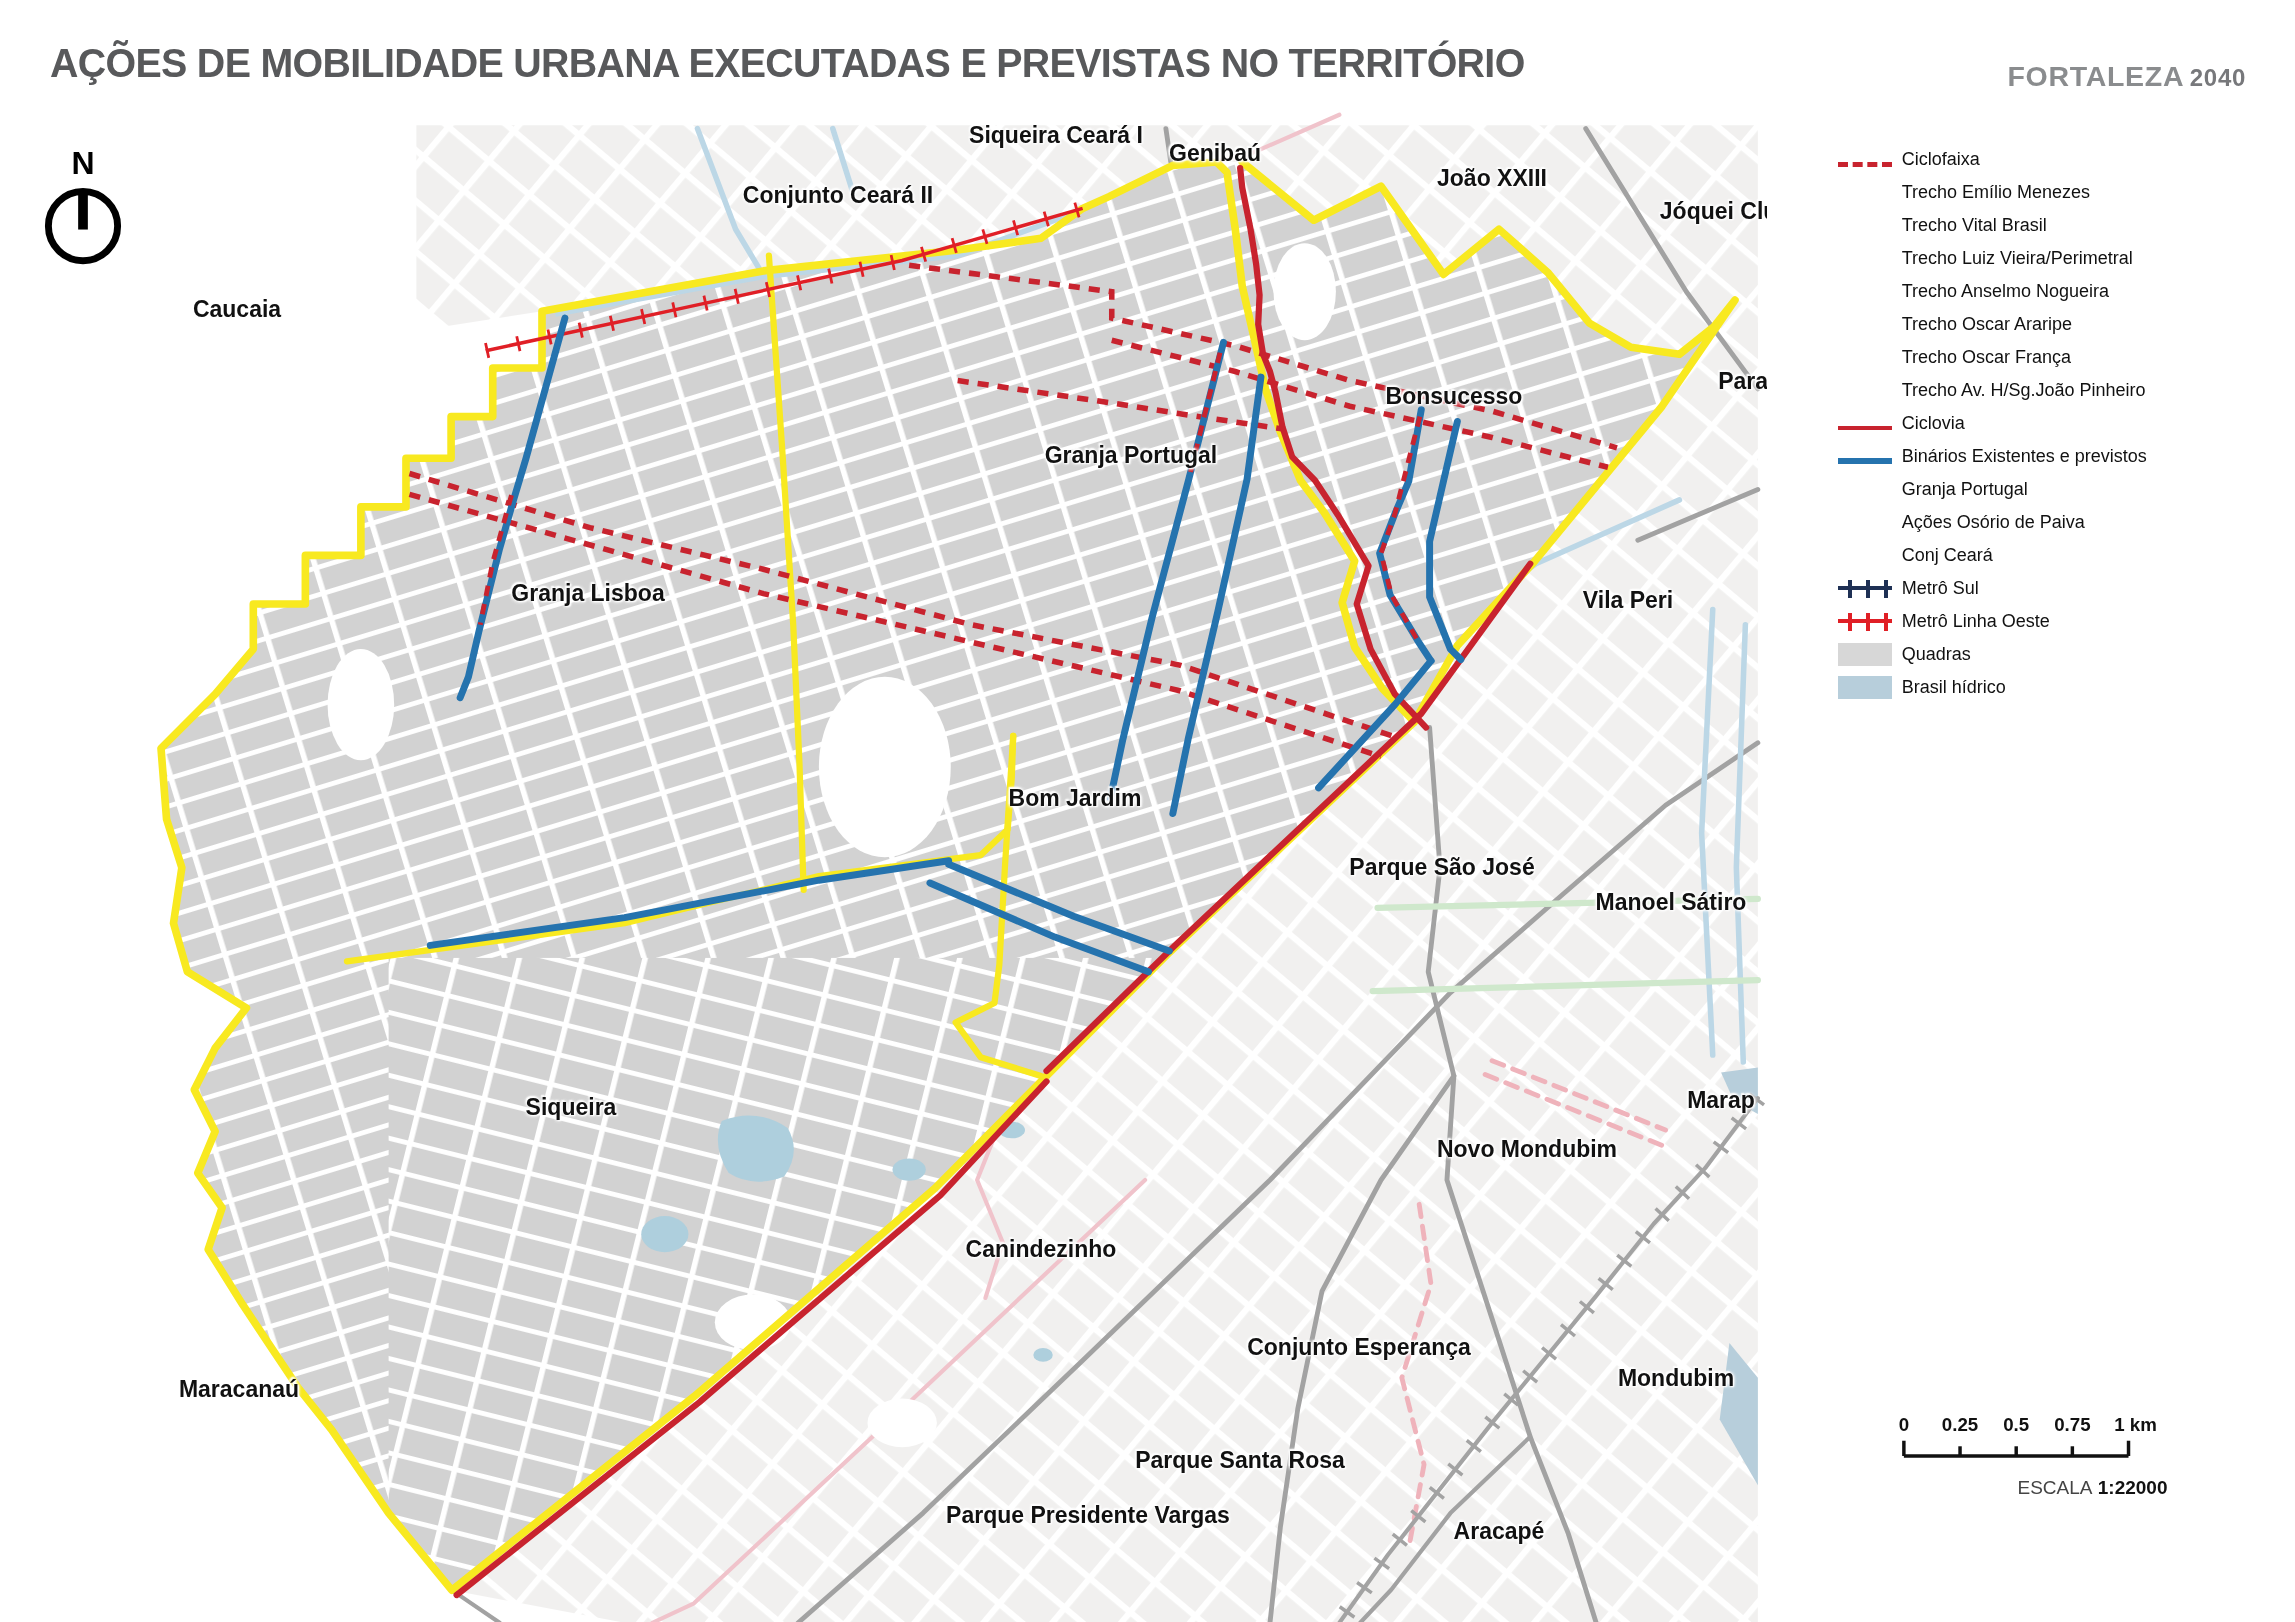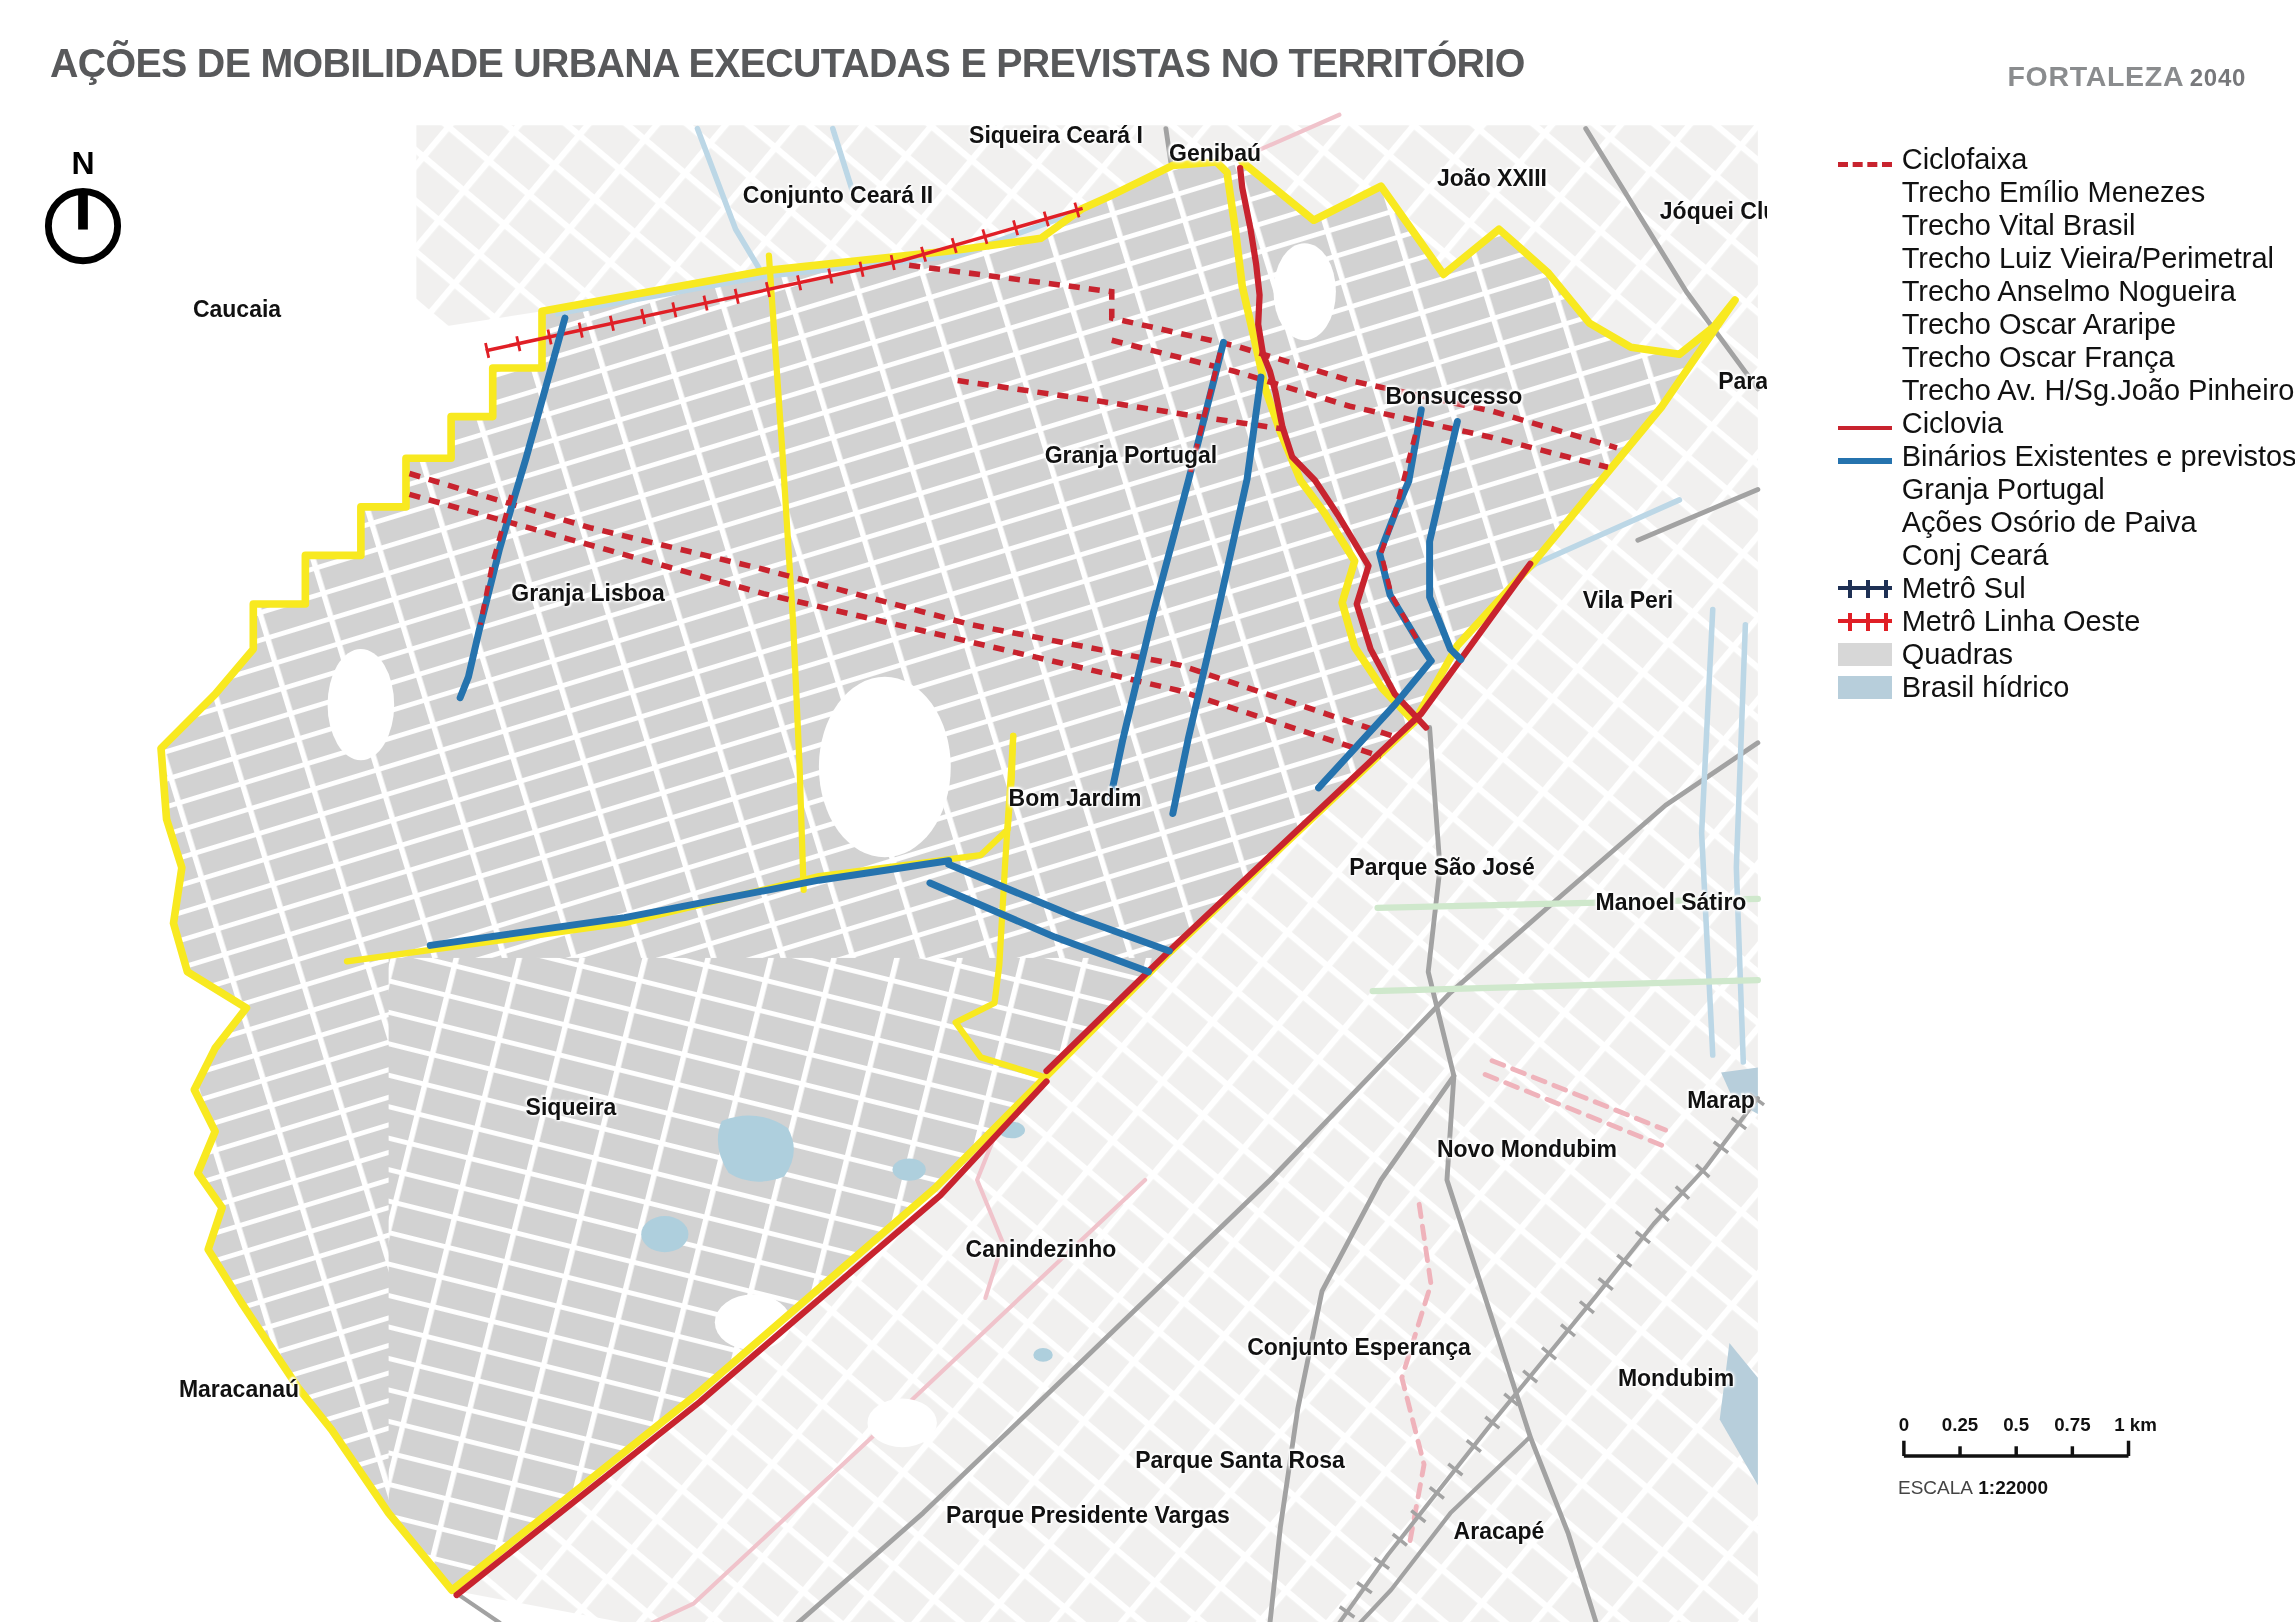--- a/index.html
+++ b/index.html
@@ -15,36 +15,36 @@
   .labels{position:absolute;left:0;top:0;width:1767px;height:1623px;overflow:hidden;pointer-events:none;}
   .maplabel{position:absolute;transform:translate(-50%,-50%);font-size:23px;font-weight:700;color:#111;
             white-space:nowrap;text-shadow:0 0 4.2px #fff,0 0 4.2px #fff,0 0 2.8px #fff,1.4px 1.4px 1.4px #fff,-1.4px -1.4px 1.4px #fff;}
   
   .compass{position:absolute;left:38px;top:147px;width:90px;height:132px;text-align:center;}
   .compass .n{font-size:32px;font-weight:600;color:#000;line-height:32px;}
   
   .legend{position:absolute;left:1838px;top:143px;width:444px;}
   .lrow{display:flex;align-items:center;height:33px;}
   .lsym{width:54px;min-width:54px;height:23.6px;margin-right:9.7px;position:relative;}
-  .ltxt{font-size:29px;color:#111;font-weight:500;white-space:nowrap;}
+  .ltxt{font-size:18px;color:#111;font-weight:500;white-space:nowrap;}
   .sym-dash-red{border-top:5.6px dashed #c8232e;height:0;margin-top:9px;width:50px;}
   .sym-line-red{background:#c8232e;height:4.9px;margin-top:9px;width:50px;}
   .sym-line-blue{background:#2573ae;height:6.2px;margin-top:8.3px;width:50px;}
   .sym-metro-sul{width:50px;height:23.6px;
      background:linear-gradient(#1e3054,#1e3054) 0 50%/100% 4.2px no-repeat,
      repeating-linear-gradient(90deg,transparent 0 10.4px,#1e3054 10.4px 14px,transparent 14px 18px) 0 50%/100% 18px no-repeat;}
   .sym-metro-oeste{width:50px;height:23.6px;
      background:linear-gradient(#e01f26,#e01f26) 0 50%/100% 4.2px no-repeat,
      repeating-linear-gradient(90deg,transparent 0 10.4px,#e01f26 10.4px 14px,transparent 14px 18px) 0 50%/100% 18px no-repeat;}
   .sym-quadras{background:#d7d7d7;width:49px;height:23.6px;}
   .sym-corpo{background:#b7cedb;width:49px;height:23.6px;}
   .sym-none{}
   
   .scalebox{position:absolute;left:1898px;top:1413px;width:389px;}
-  .scaletexts{font-size:19px;color:#333;margin-top:9.7px;}
+  .scaletexts{font-size:19px;color:#333;margin-top:9.7px;text-align:center;}
   .scaletexts .esc{font-weight:500;color:#444;}
   .scaletexts .escv{font-weight:800;color:#111;}
   .proj{font-size:18px;color:#555;margin-top:9.7px;letter-spacing:0.3px;}
 </style>
 </head>
 <body>
 
 <div class="stage">
 
 <svg viewBox="0 0 3307 2338" width="2295" height="1623">

